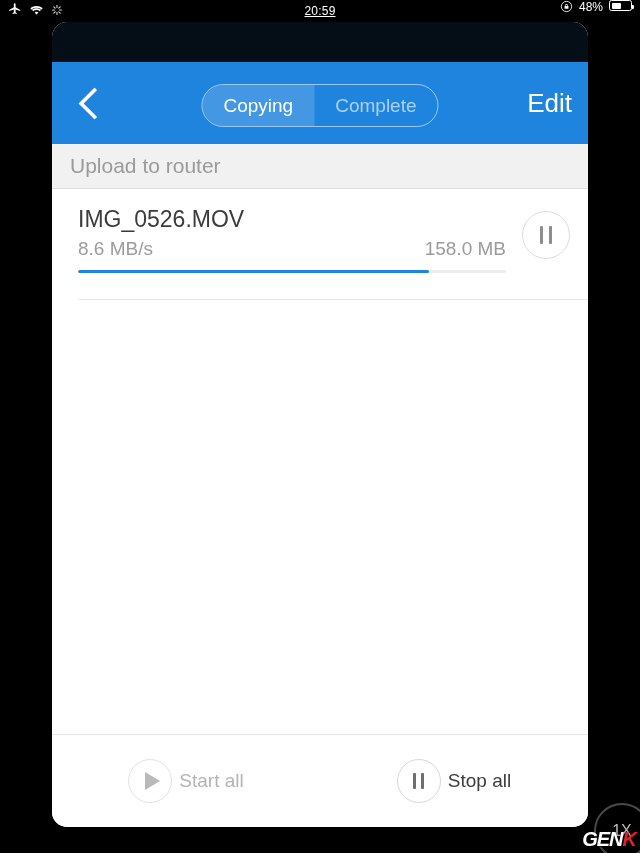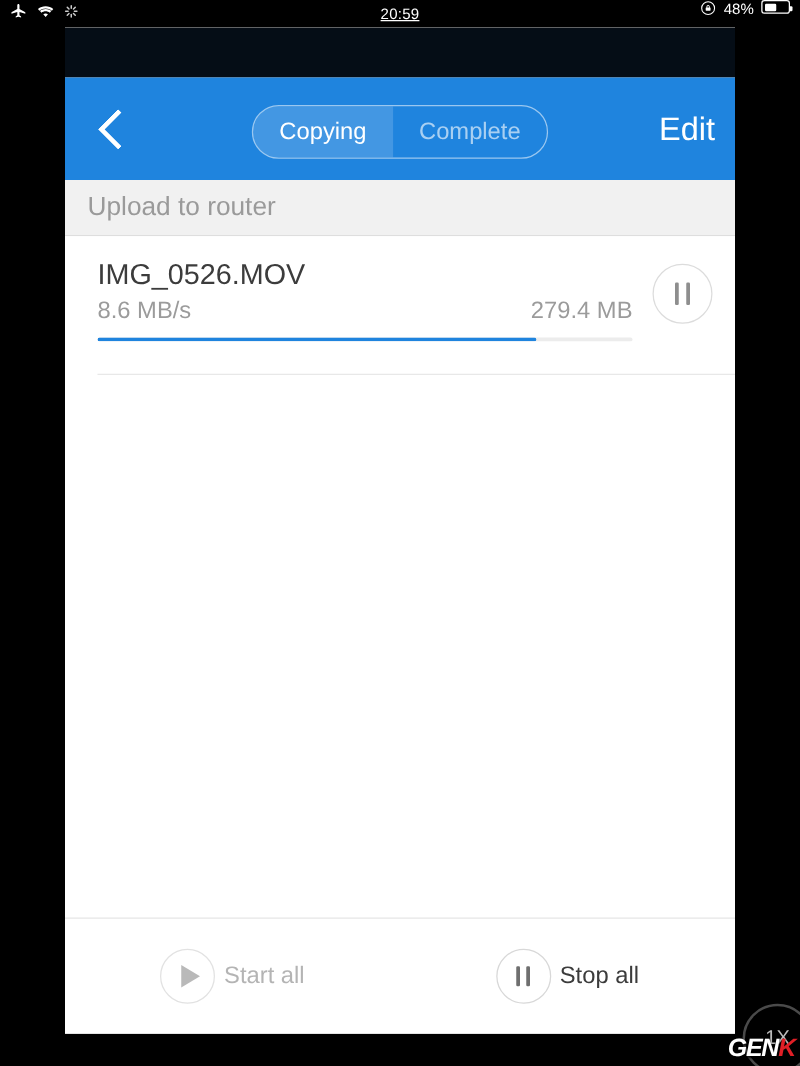--- a/index.html
+++ b/index.html
@@ -75,20 +75,21 @@
     border-radius: 1px;
   }
 
   
   .app-shell {
     position: absolute;
     left: 52px; top: 22px;
     width: 536px; height: 805px;
     background: #ffffff;
     overflow: hidden;
+    border-radius: 15px;
   }
   .top-inset {
     height: 40px;
     background: #050d16;
   }
 
   
   .navbar {
     position: relative;
     height: 82px;
@@ -381,21 +382,21 @@
 
   <div class="section-header">
     <span>Upload to router</span>
   </div>
 
   <div class="list">
     <div class="transfer-row">
       <div class="file-name">IMG_0526.MOV</div>
       <div class="meta-line">
         <span class="speed">8.6 MB/s</span>
-        <span class="size">279.4 MB</span>
+        <span class="size">158.0 MB</span>
       </div>
       <div class="progress-track">
         <div class="progress-fill" id="progress-fill" style="width: 82%;"></div>
       </div>
       <div class="row-action">
         <span class="pbar"></span>
         <span class="pbar"></span>
       </div>
     </div>
   </div>

